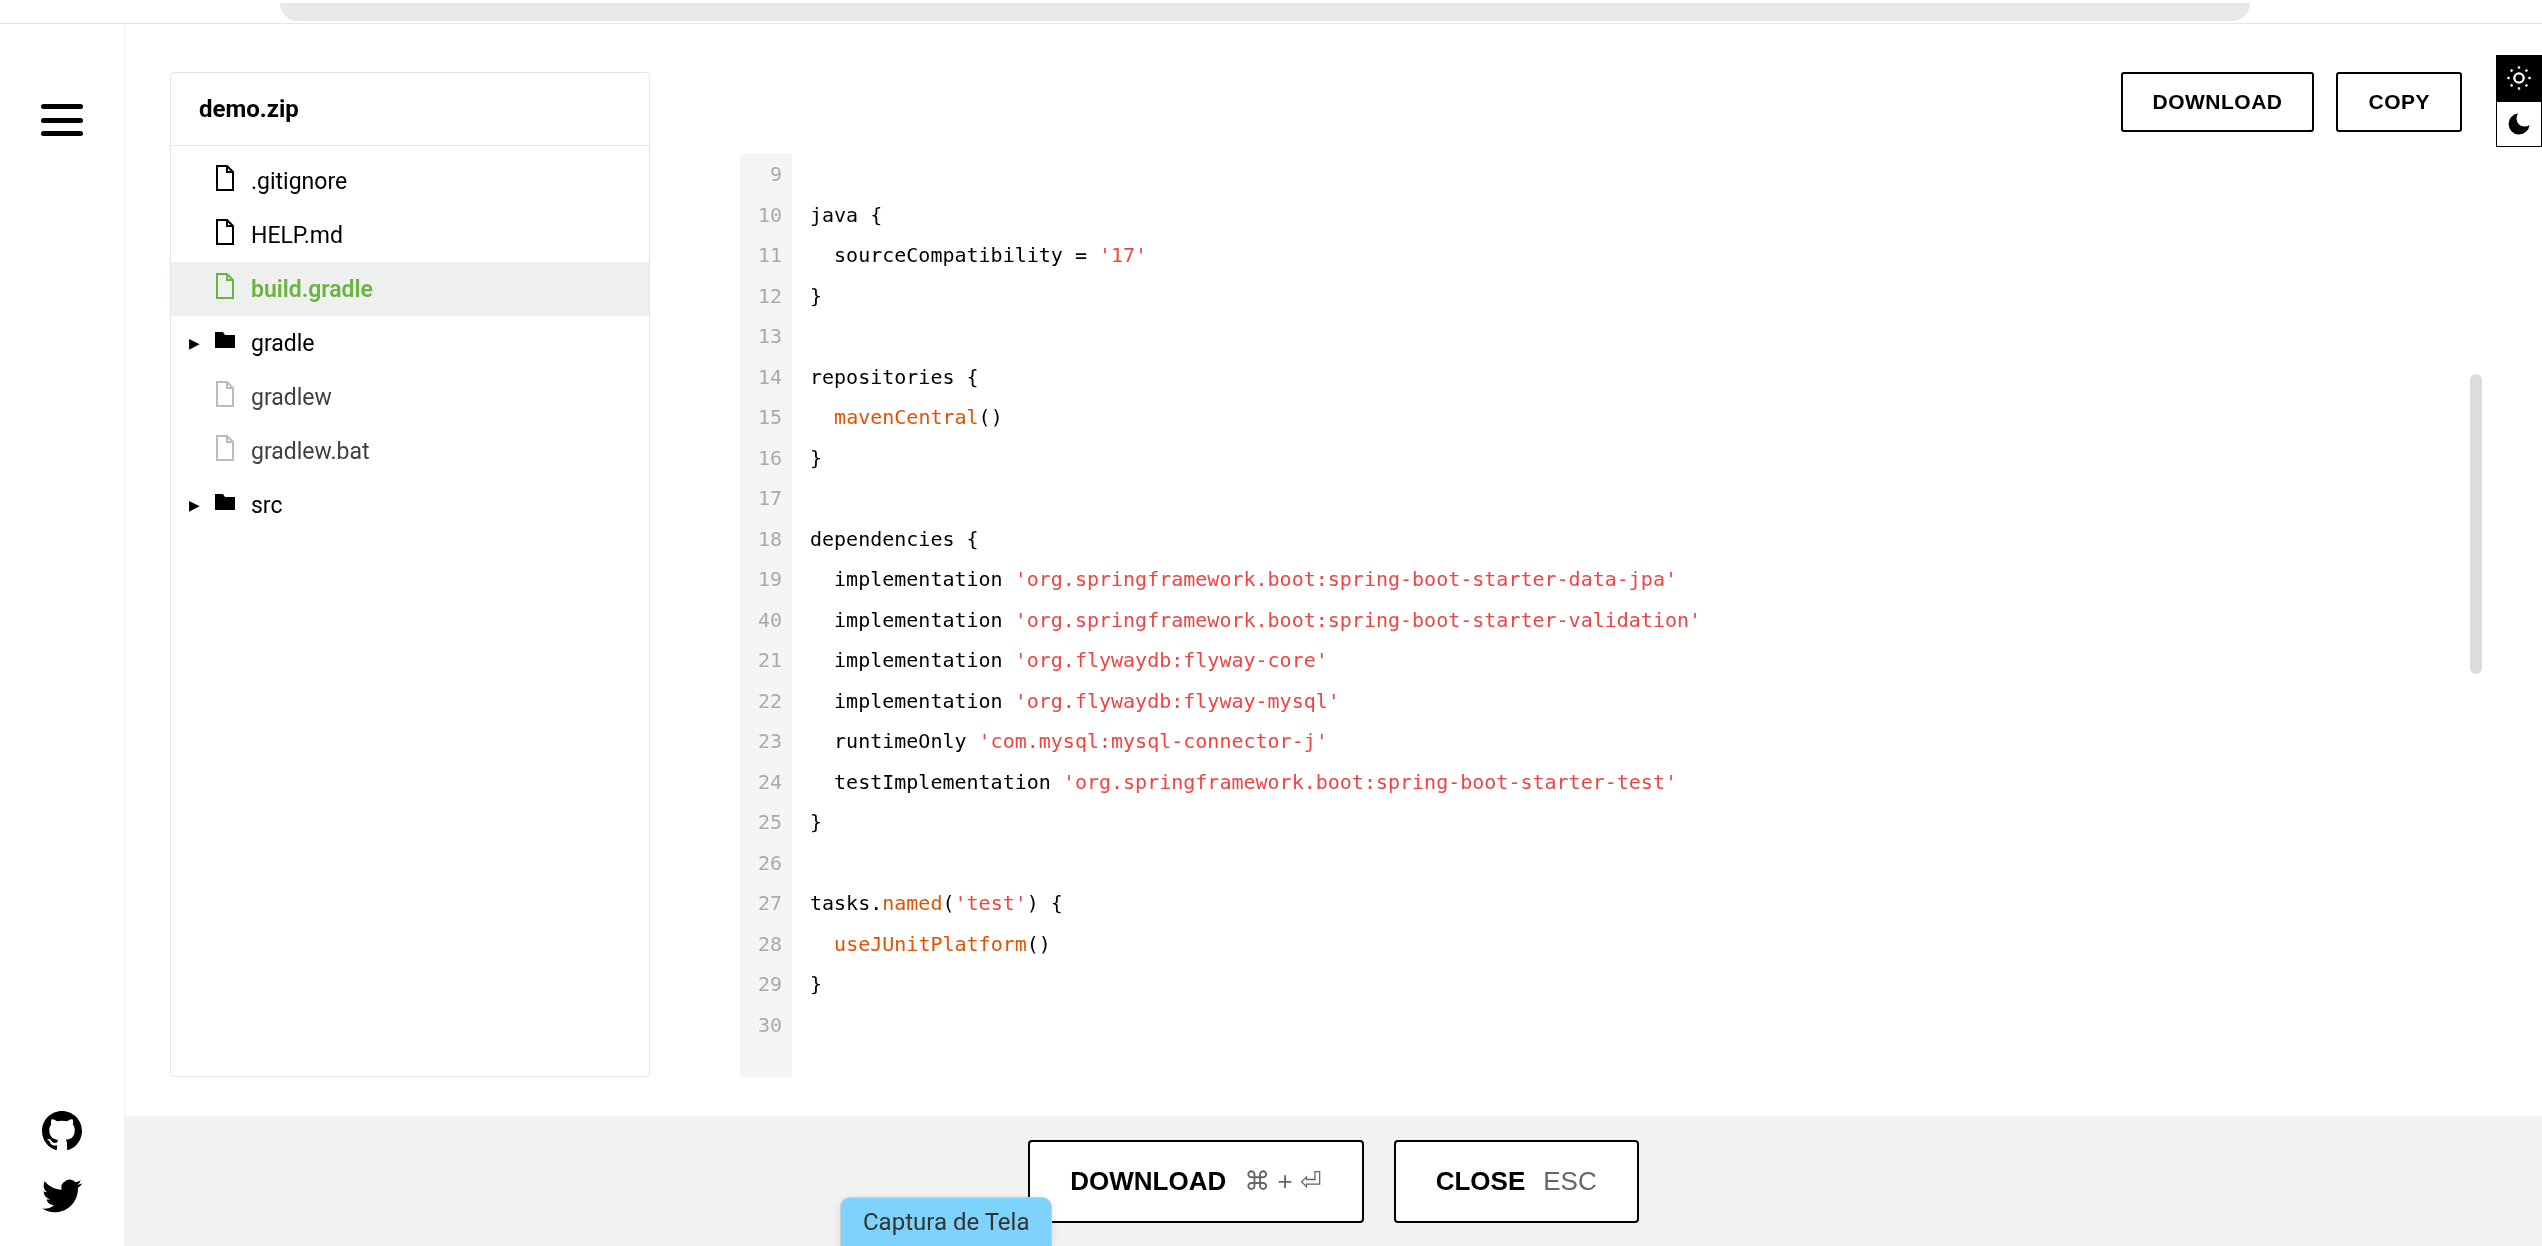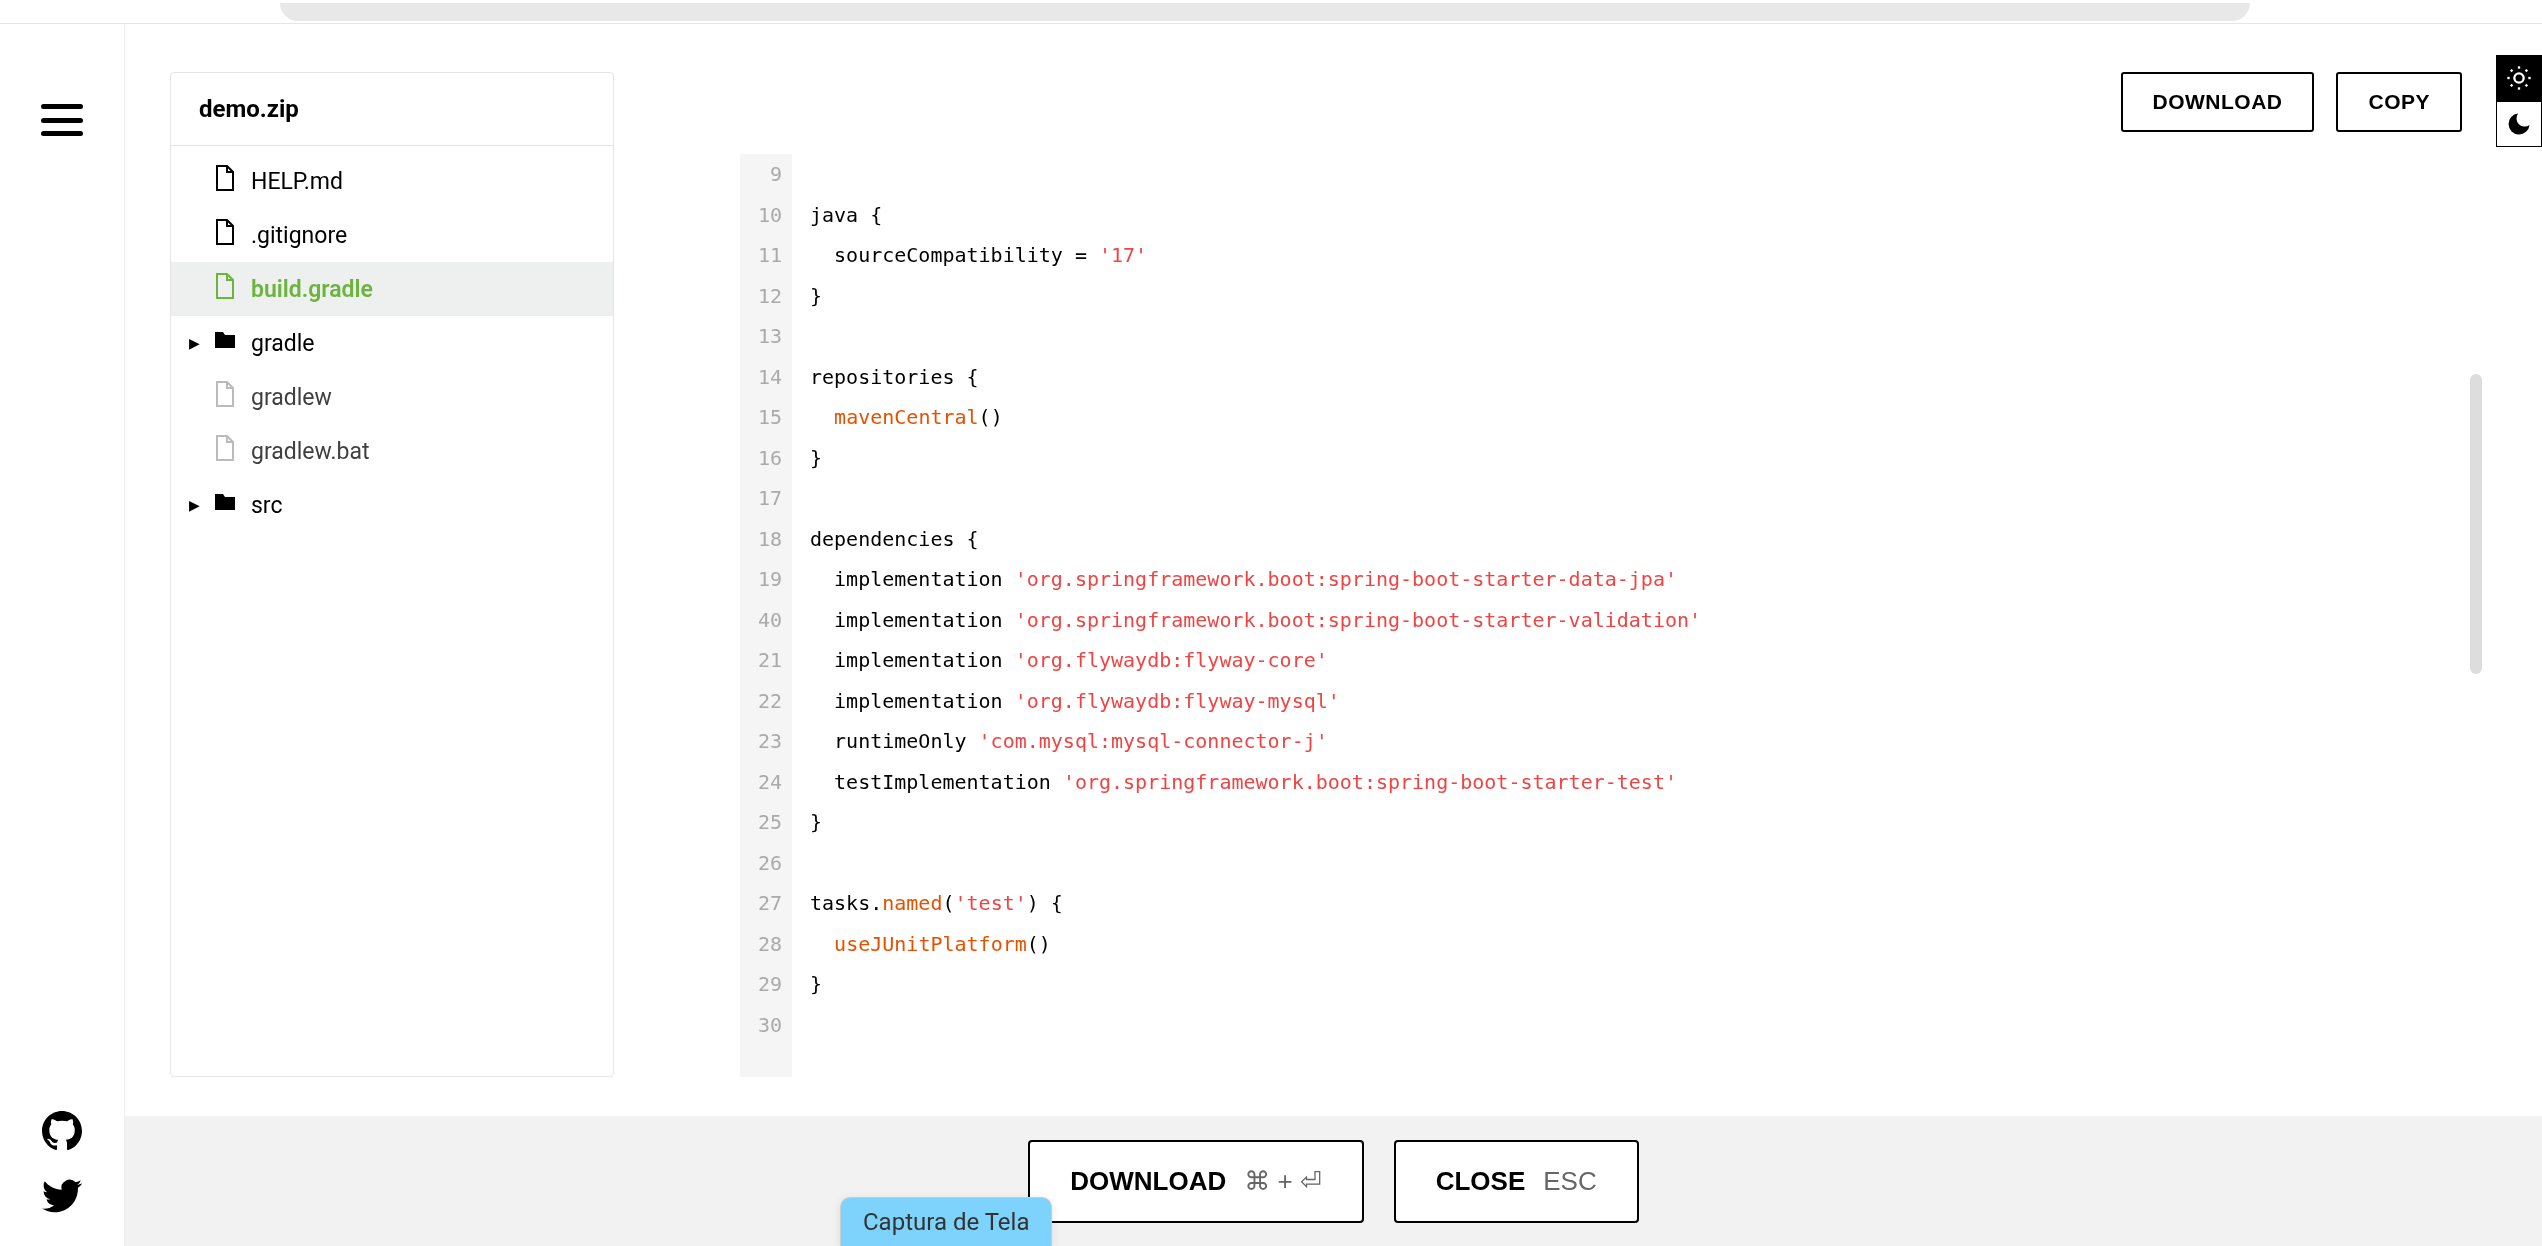--- a/index.html
+++ b/index.html
@@ -82,21 +82,21 @@
       position: absolute;
       left: 170px;
       right: 60px;
       top: 72px;
       bottom: 0;
     }
     .file-tree {
       position: absolute;
       left: 0;
       top: 0;
-      width: 444px;
+      width: 480px;
       background: #fff;
       border: 1px solid #e5e5e5;
       border-radius: 4px;
       height: 1005px;
     }
     .tree-header {
       padding: 22px 28px;
       font-weight: 700;
       font-size: 24px;
       border-bottom: 1px solid #e5e5e5;
@@ -271,29 +271,29 @@
 <div class="main">
   <div class="file-tree">
     <div class="tree-header">demo.zip</div>
     <div class="tree-body" id="tree-body">
         <div class="tree-item">
           <span class="chevron"></span>
           <span><svg class="file-icon" viewBox="0 0 24 28" fill="none" stroke="#000" stroke-width="2">
               <path d="M14 2H4v24h16V8z"></path>
               <path d="M14 2v6h6"></path>
             </svg></span>
+          <span>.gitignore</span>
+        </div>
+        <div class="tree-item">
+          <span class="chevron"></span>
+          <span><svg class="file-icon" viewBox="0 0 24 28" fill="none" stroke="#000" stroke-width="2">
+              <path d="M14 2H4v24h16V8z"></path>
+              <path d="M14 2v6h6"></path>
+            </svg></span>
           <span>HELP.md</span>
-        </div>
-        <div class="tree-item">
-          <span class="chevron"></span>
-          <span><svg class="file-icon" viewBox="0 0 24 28" fill="none" stroke="#000" stroke-width="2">
-              <path d="M14 2H4v24h16V8z"></path>
-              <path d="M14 2v6h6"></path>
-            </svg></span>
-          <span>.gitignore</span>
         </div>
         <div class="tree-item active">
           <span class="chevron"></span>
           <span><svg class="file-icon" viewBox="0 0 24 28" fill="none" stroke="#6db33f" stroke-width="2">
               <path d="M14 2H4v24h16V8z"></path>
               <path d="M14 2v6h6"></path>
             </svg></span>
           <span>build.gradle</span>
         </div>
         <div class="tree-item">

